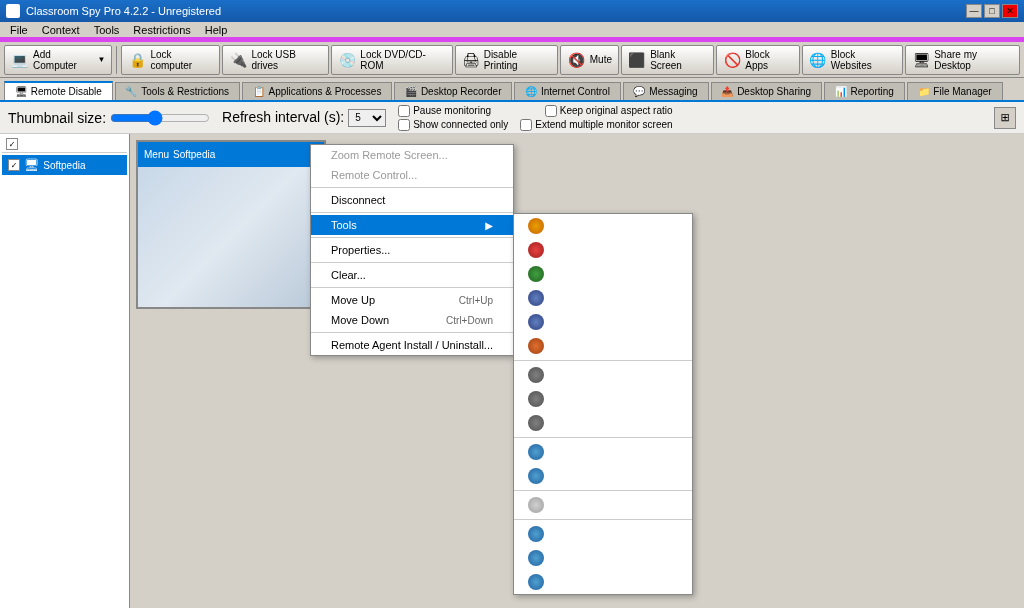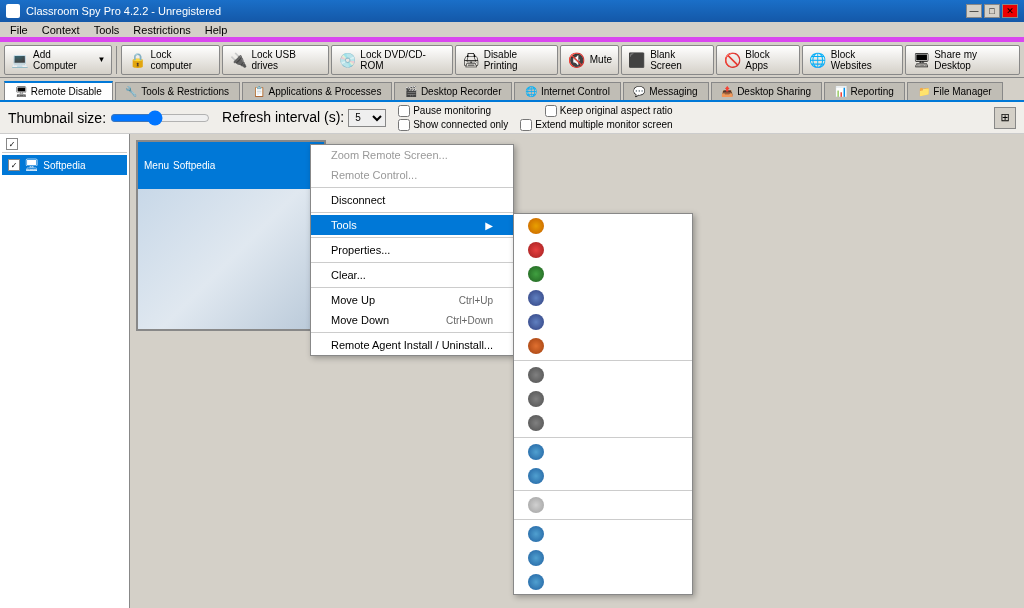--- a/index.html
+++ b/index.html
@@ -124,21 +124,21 @@
     .screen-panel {
       width: 190px;
       border: 2px solid #888;
       background: #f0f0f0;
       position: relative;
     }
     .screen-panel-header {
       background: #0078d7;
       color: white;
       font-size: 10px;
-      padding: 18px 6px;
+      padding: 7px 6px;
       display: flex; align-items: center; gap: 4px;
     }
     .screen-preview {
       height: 140px;
       background: linear-gradient(135deg, #c8d8e8 0%, #e0e8f0 50%, #b8c8d8 100%);
       display: flex; align-items: center; justify-content: center;
     }
 
     
     .context-menu {

